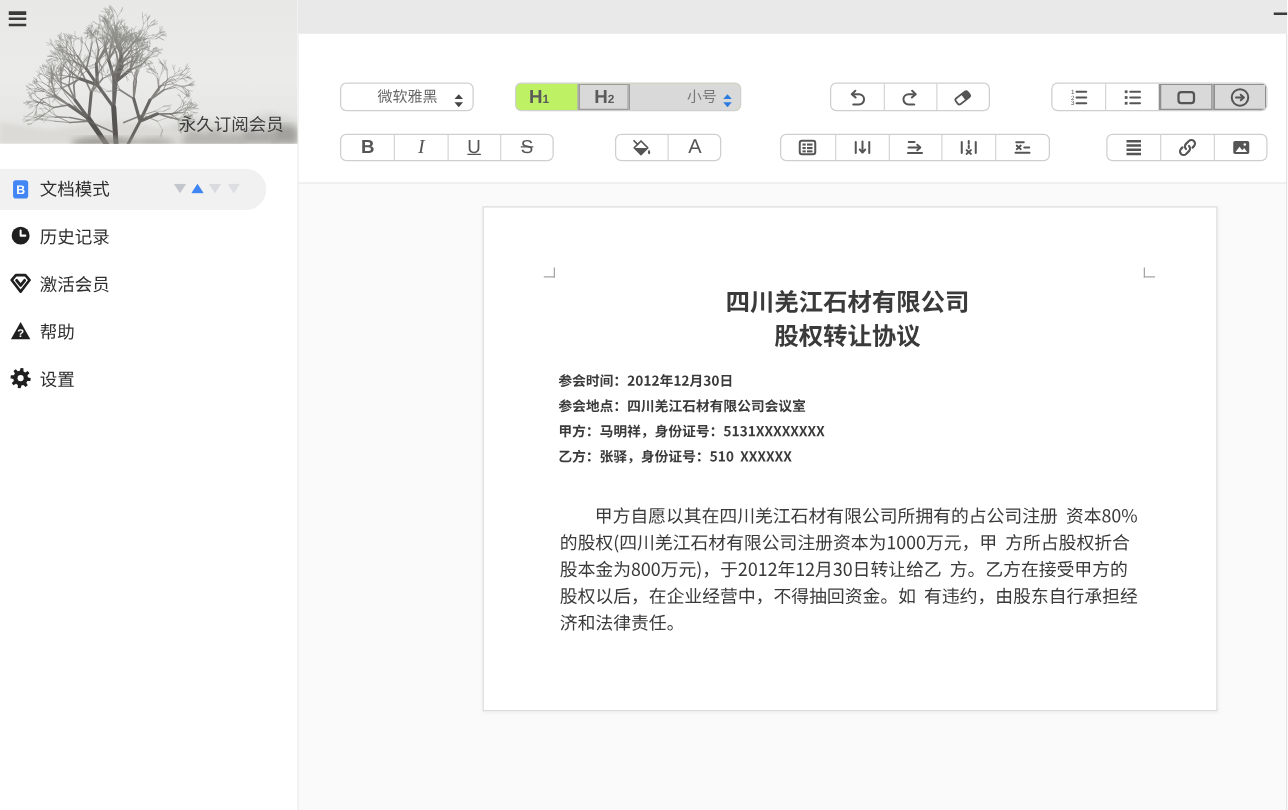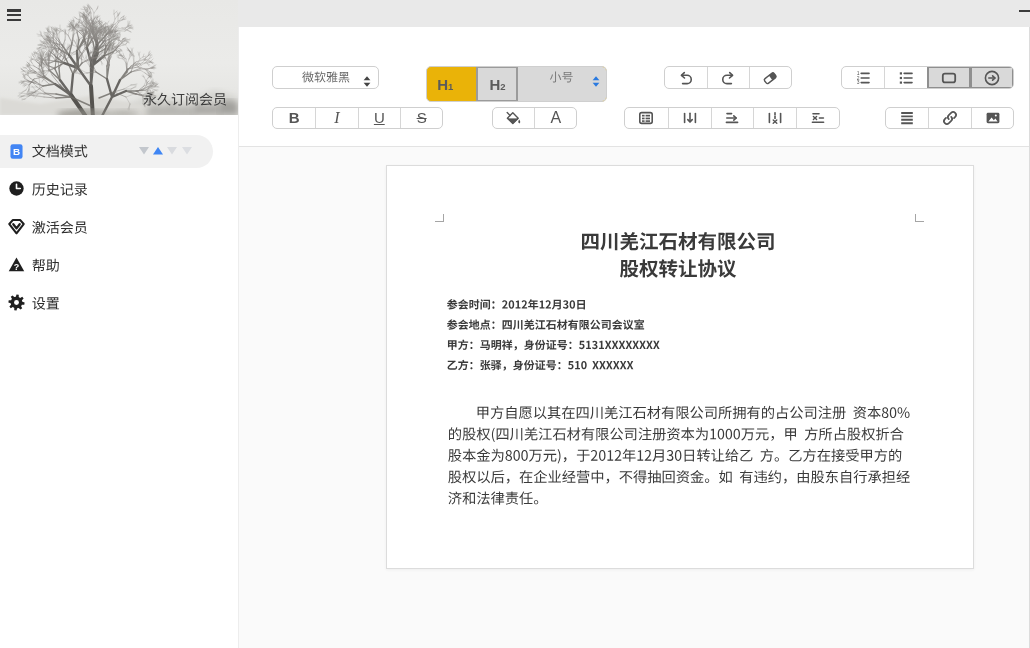--- a/index.html
+++ b/index.html
@@ -77,21 +77,21 @@
       <path d="M0 0 L10 0 L5 7.5 Z" fill="#dcdee2" opacity="1"></path>
     </svg>
 <div style="position:absolute;left:272.0px;top:66.0px;width:107.0px;height:23.0px;border:1px solid #cfcfcf;border-radius:5px;background:#fff;display:flex;overflow:hidden;box-sizing:border-box">
       <div style="position:relative;display:flex;align-items:center;justify-content:center;box-sizing:border-box;width:105.0px;">
         <span style="position:absolute;right:7px;top:6px"><svg width="8" height="11" viewBox="0 0 8 11" xmlns="http://www.w3.org/2000/svg">
             <path d="M4 0.3 L7.4 4.2 L0.6 4.2 Z" fill="#444"></path>
             <path d="M4 10.7 L7.4 6.8 L0.6 6.8 Z" fill="#444"></path>
           </svg></span>
       </div>
     </div>
-<div style="position:absolute;left:426px;top:66.0px;width:180.6px;height:36px;border:1px solid #cfcfcf;border-radius:5px;background:#eab308;display:flex;overflow:hidden;box-sizing:border-box">
+<div style="position:absolute;left:412px;top:66.0px;width:180.6px;height:23.0px;border:1px solid #cfcfcf;border-radius:5px;background:#bef264;display:flex;overflow:hidden;box-sizing:border-box">
       <div style="position:relative;display:flex;align-items:center;justify-content:center;box-sizing:border-box;width:39.8px;">
         <span style="font-family:'Liberation Sans',sans-serif;font-weight:bold;color:#5b5b5b;font-size:15px">H<span style="font-size:9.5px">1</span></span>
       </div>
       <div style="position:relative;display:flex;align-items:center;justify-content:center;box-sizing:border-box;width:44.7px;background:#d9d9d9;border-left:1px solid #9b9b9b;box-shadow:inset 0 0 0 1px #9b9b9b;margin-left:13px;">
         <span style="font-family:'Liberation Sans',sans-serif;font-weight:bold;color:#5b5b5b;font-size:15px">H<span style="font-size:9.5px">2</span></span>
       </div>
       <div style="position:relative;display:flex;align-items:center;justify-content:center;box-sizing:border-box;width:96.1px;background:#d9d9d9;border-left:1px solid #9b9b9b;">
         <span style="position:absolute;right:6px;top:6px"><svg width="8" height="11" viewBox="0 0 8 11" xmlns="http://www.w3.org/2000/svg">
             <path d="M4 0.3 L7.4 4.2 L0.6 4.2 Z" fill="#2a7ae0"></path>
             <path d="M4 10.7 L7.4 6.8 L0.6 6.8 Z" fill="#2a7ae0"></path>

